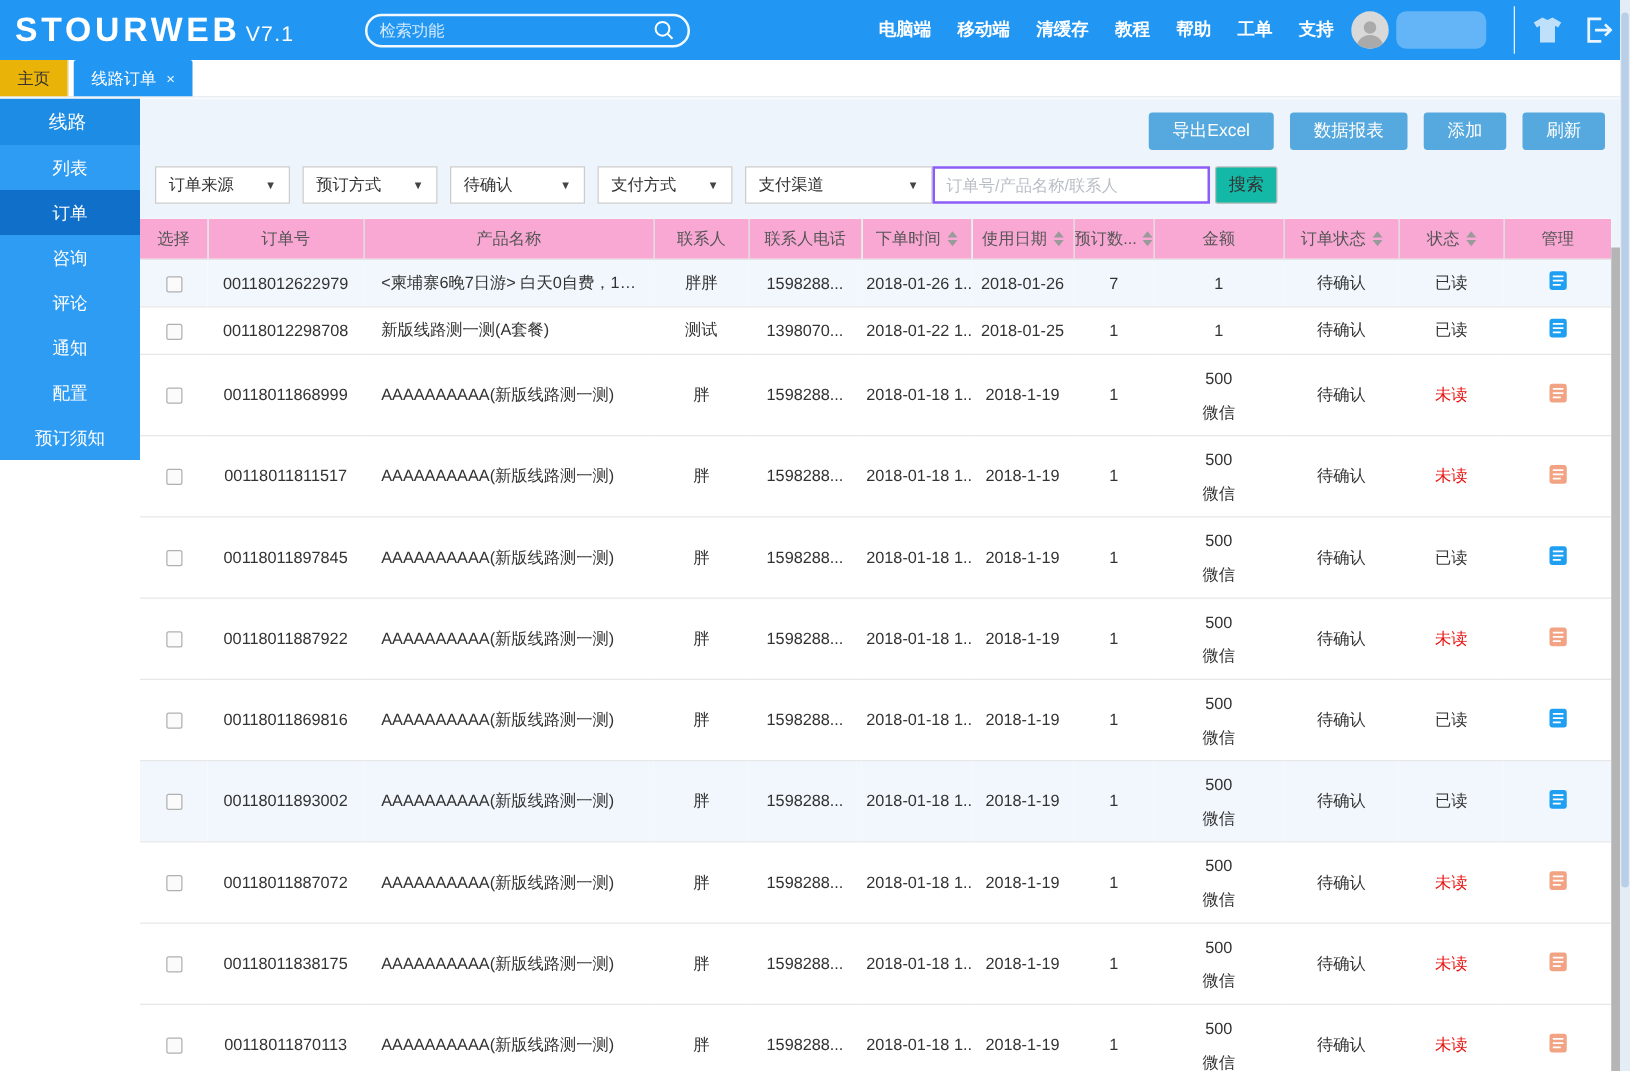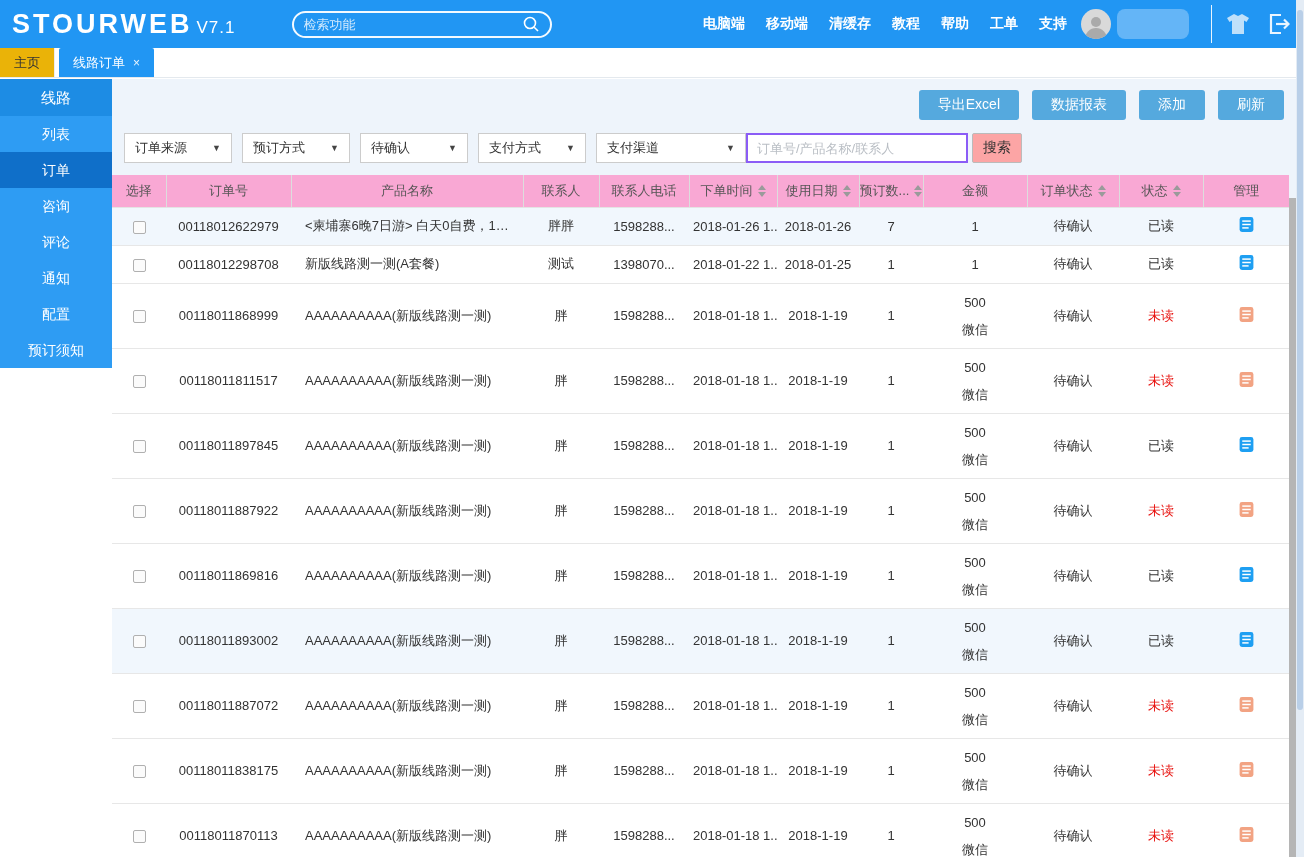--- a/index.html
+++ b/index.html
@@ -21,35 +21,35 @@
   .hicon { cursor:pointer; display:flex; align-items:center; margin-right:18px; }
 
   
   .tabbar { position:absolute; left:0; top:48px; width:1304px; height:30px; background:#fff; border-bottom:1px solid #e4e9ee; display:flex; align-items:stretch; z-index:4; }
   .tab { display:flex; align-items:center; padding:0 14px; font-size:13px; color:#333; background:#eab308; border-right:1px solid #eee; cursor:pointer; gap:8px; }
   .tab.active { background:#2196f3; color:#fff; border-right:none; margin-left:4px; border-radius:2px 2px 0 0; }
   .tab .close { font-size:12px; opacity:.9; }
 
   
   .sidebar { position:absolute; left:0; top:79px; width:112px; background:#fff; z-index:3; }
-  .side-section { height:37px; line-height:37px; text-align:center; color:#fff; font-size:15px; background:#1d8ce4; cursor:pointer; }
+  .side-section { height:37px; line-height:37px; color:#fff; font-size:15px; background:#1d8ce4; cursor:pointer;padding-left:39px; }
   .side-item { height:36px; line-height:36px; text-align:center; color:#fff; font-size:14px; background:#2e9cf3; cursor:pointer; }
   .side-item.active { background:#0f6fc9; }
 
   
   .main { position:absolute; left:112px; top:79px; width:1184px; height:778px; background:#eef4fb; overflow:hidden; }
   .toolbar { display:flex; justify-content:flex-end; padding:11px 12px 0 0; gap:13px; }
   .tbtn { min-width:62px; padding:0 19px; height:30px; background:#55a9de; color:#fff; font-size:14px; border:none; border-radius:3px; cursor:pointer; font-family:inherit; }
   .filters { display:flex; align-items:center; margin:13px 0 12px 12px; }
   .select { width:108px; height:30px; background:#fff; border:1px solid #ccc; display:flex; align-items:center; justify-content:space-between; padding:0 10px; font-size:13px; color:#333; cursor:pointer; }
   .select:last-of-type { width:150px; }
   .select .caret { font-size:9px; color:#444; }
   .fsearch { width:222px; height:30px; border:2px solid #8b5cf6; background:#fff; padding:0 9px; font-size:13px; color:#7f1d1d; outline:none; font-family:inherit; }
   .fsearch::placeholder { color:#b9bec4; }
-  .sbtn { width:50px; height:30px; background:#fca5a5; border:1px solid #bbb; font-size:14px; color:#333; cursor:pointer; margin-left:4px; border-radius:2px; font-family:Liberation Sans, sans-serif; }
+  .sbtn { width:50px; height:30px; background:#14b8a6; border:1px solid #bbb; font-size:14px; color:#333; cursor:pointer; margin-left:4px; border-radius:2px; font-family:Liberation Sans, sans-serif; }
 
   
   .tablewrap { background:#fff; width:1177px; }
   table { border-collapse:collapse; table-layout:fixed; width:1177px; font-size:13px; color:#333; }
   thead th { height:32px; background:#f9a8d4; font-weight:normal; color:#555; border-right:1px solid #ddd; border-bottom:1px solid #e4e4e4; white-space:nowrap; overflow:hidden; }
   thead th:last-child { border-right:none; }
   thead th .thx { display:inline-flex; align-items:center; gap:5px; }
   .sort { display:inline-flex; flex-direction:column; gap:2px; }
   .sort i { display:block; width:0; height:0; border-left:4px solid transparent; border-right:4px solid transparent; }
   .sort .up { border-bottom:5px solid #9a9a9a; }

